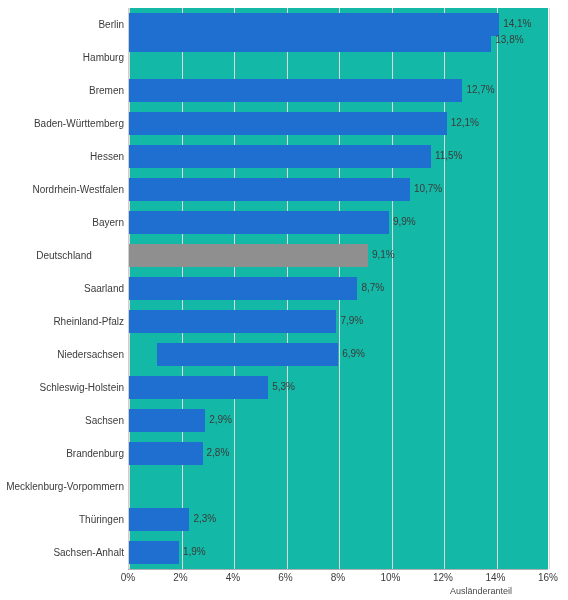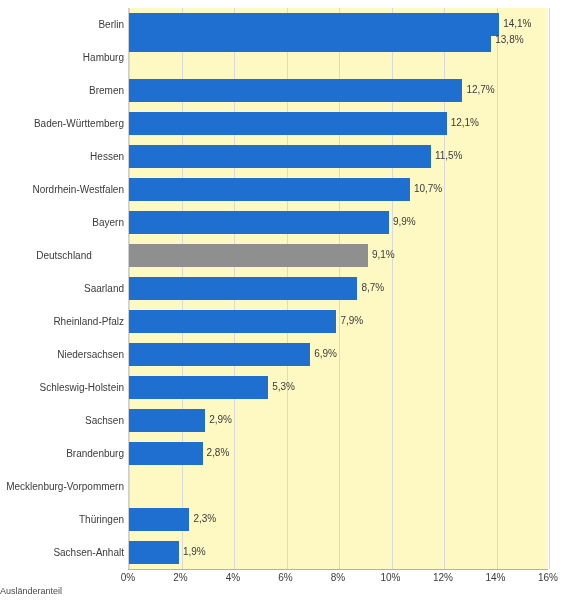--- a/index.html
+++ b/index.html
@@ -19,21 +19,21 @@
     height: 600px;
     background: #ffffff;
   }
   
   .plot {
     position: absolute;
     left: 128px;
     top: 8px;
     width: 420px;
     height: 561px;
-    background: #fef9c3;
+    background: #14b8a6;
     border-left: 1px solid #cfcfcf;
     box-sizing: border-box;
   }
   .gridline {
     position: absolute;
     top: 0;
     bottom: 0;
     width: 1px;
     background: #d9d9d9;
   }
@@ -96,22 +96,22 @@
     top: 572px;
     font-size: 10px;
     color: #3b3b3b;
     transform: translateX(-50%);
     white-space: nowrap;
   }
   .xlabel {
     position: absolute;
     top: 586px;
     left: 0;
-    width: 460px;
-    text-align: left;
+    width: 512px;
+    text-align: right;
     font-size: 9px;
     color: #4a4a4a;
   }
   .alt-band {
     position: absolute;
     left: 128px;
     width: 420px;
     height: 33px;
     background: #f2f2f2;
   }
@@ -178,21 +178,21 @@
           <div class="bar-value" style="left: 242.875px; text-align: right;">9,1%</div>
         </div>
         <div class="row" style="top: 264px;">
           <div class="bar" style="width: 228.375px; background: rgb(31, 111, 208);"></div>
           <div class="bar-value" style="left: 232.375px;">8,7%</div>
         </div>
         <div class="row" style="top: 297px;">
           <div class="bar" style="width: 207.375px; background: rgb(31, 111, 208);"></div>
           <div class="bar-value" style="left: 211.375px;">7,9%</div>
         </div>
-        <div class="row" style="top: 330px;">
+        <div class="row" style="top: 330px; margin-left: 28px;">
           <div class="bar" style="width: 181.125px; background: rgb(31, 111, 208);"></div>
           <div class="bar-value" style="left: 185.125px;">6,9%</div>
         </div>
         <div class="row" style="top: 363px;">
           <div class="bar" style="width: 139.125px; background: rgb(31, 111, 208);"></div>
           <div class="bar-value" style="left: 143.125px;">5,3%</div>
         </div>
         <div class="row" style="top: 396px;">
           <div class="bar" style="width: 76.125px; background: rgb(31, 111, 208);"></div>
           <div class="bar-value" style="left: 80.125px;">2,9%</div>

